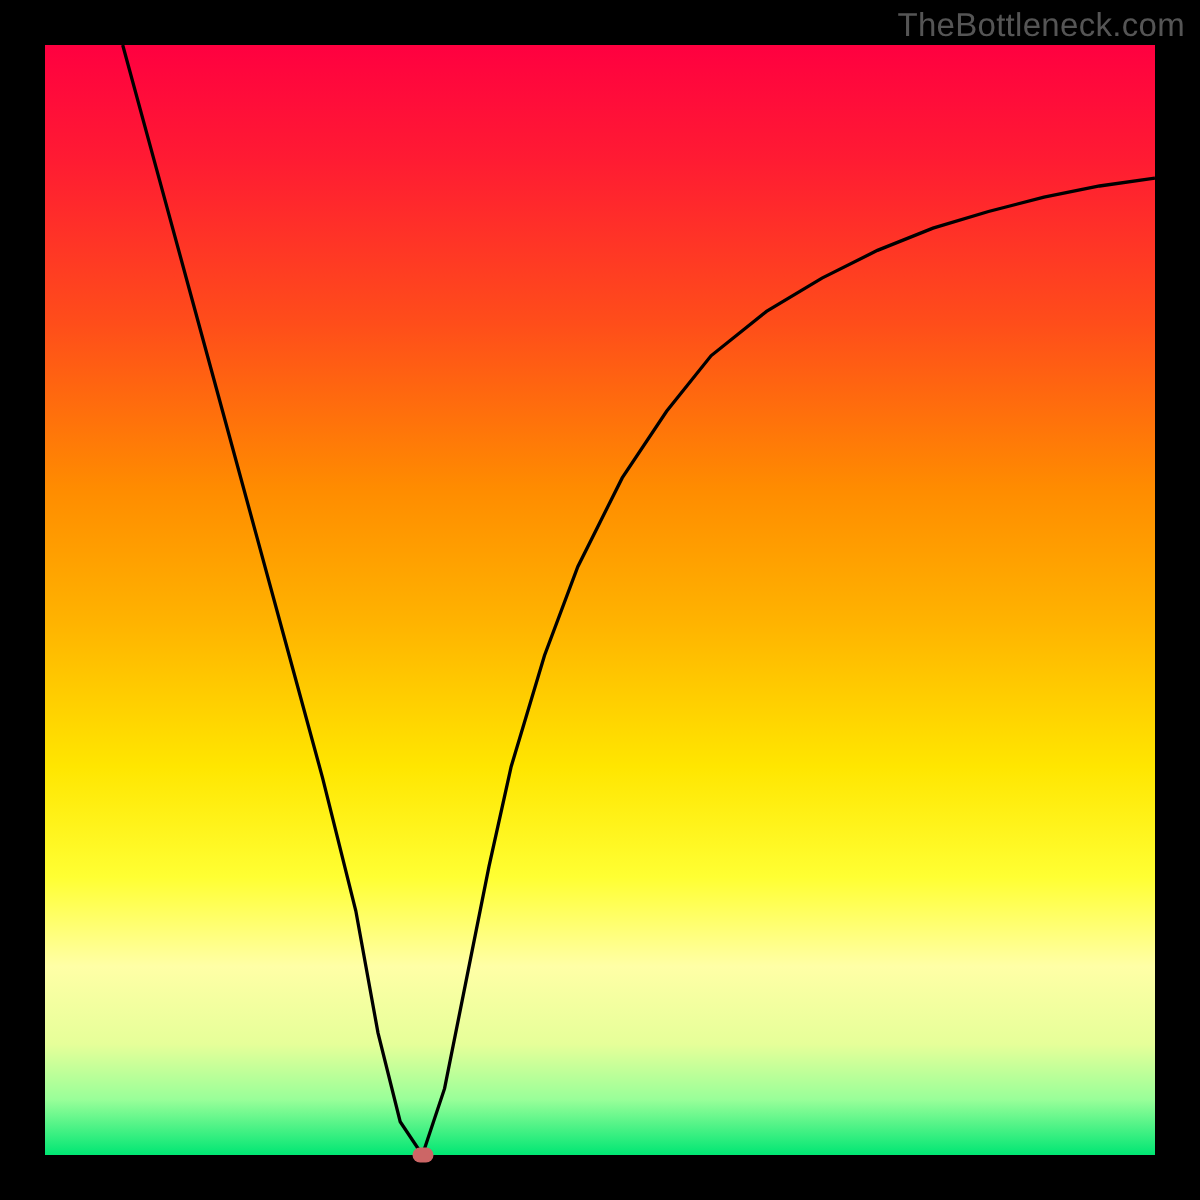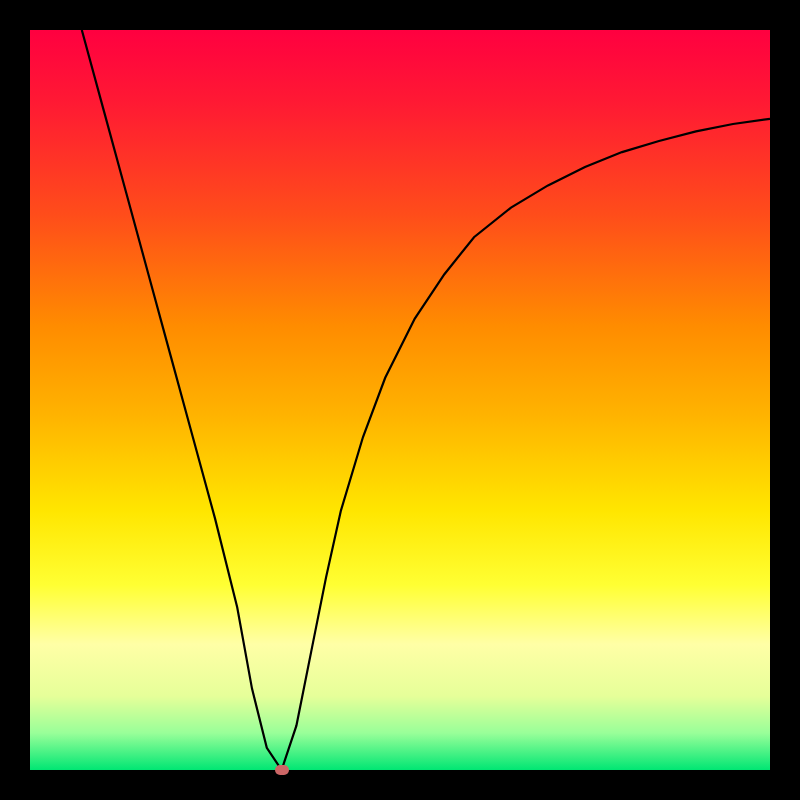--- a/index.html
+++ b/index.html
@@ -71,20 +71,21 @@
     background: #cc6666;
     transform: translate(-50%, -50%);
     z-index: 5;
   }
 </style>
 </head>
 <body>
 
 <div class="container">
 
+  <div class="watermark">TheBottleneck.com</div>
 
   <div class="frame">
     <div class="gradient"></div>
 
     <svg id="curve-svg" class="curve" viewBox="0 0 740 740" preserveAspectRatio="none">
       <path id="curve-path" d="M51.8 0.0 L74.0 81.4 L96.2 162.8 L118.4 244.2 L140.6 325.6 L162.8 407.0 L185.0 488.4 L207.2 577.2 L222.0 658.6 L236.8 717.8 L251.6 740.0 L266.4 695.6 L281.2 621.6 L296.0 547.6 L310.8 481.0 L333.0 407.0 L355.2 347.8 L384.8 288.6 L414.4 244.2 L444.0 207.2 L481.0 177.6 L518.0 155.4 L555.0 136.9 L592.0 122.1 L629.0 111.0 L666.0 101.4 L703.0 94.0 L740.0 88.8" fill="none" stroke="#000000" stroke-width="2.2"></path>
     </svg>
 
     <div id="marker" class="marker" style="left: 251.6px; top: 740px; background: rgb(204, 102, 102);"></div>
   </div>

